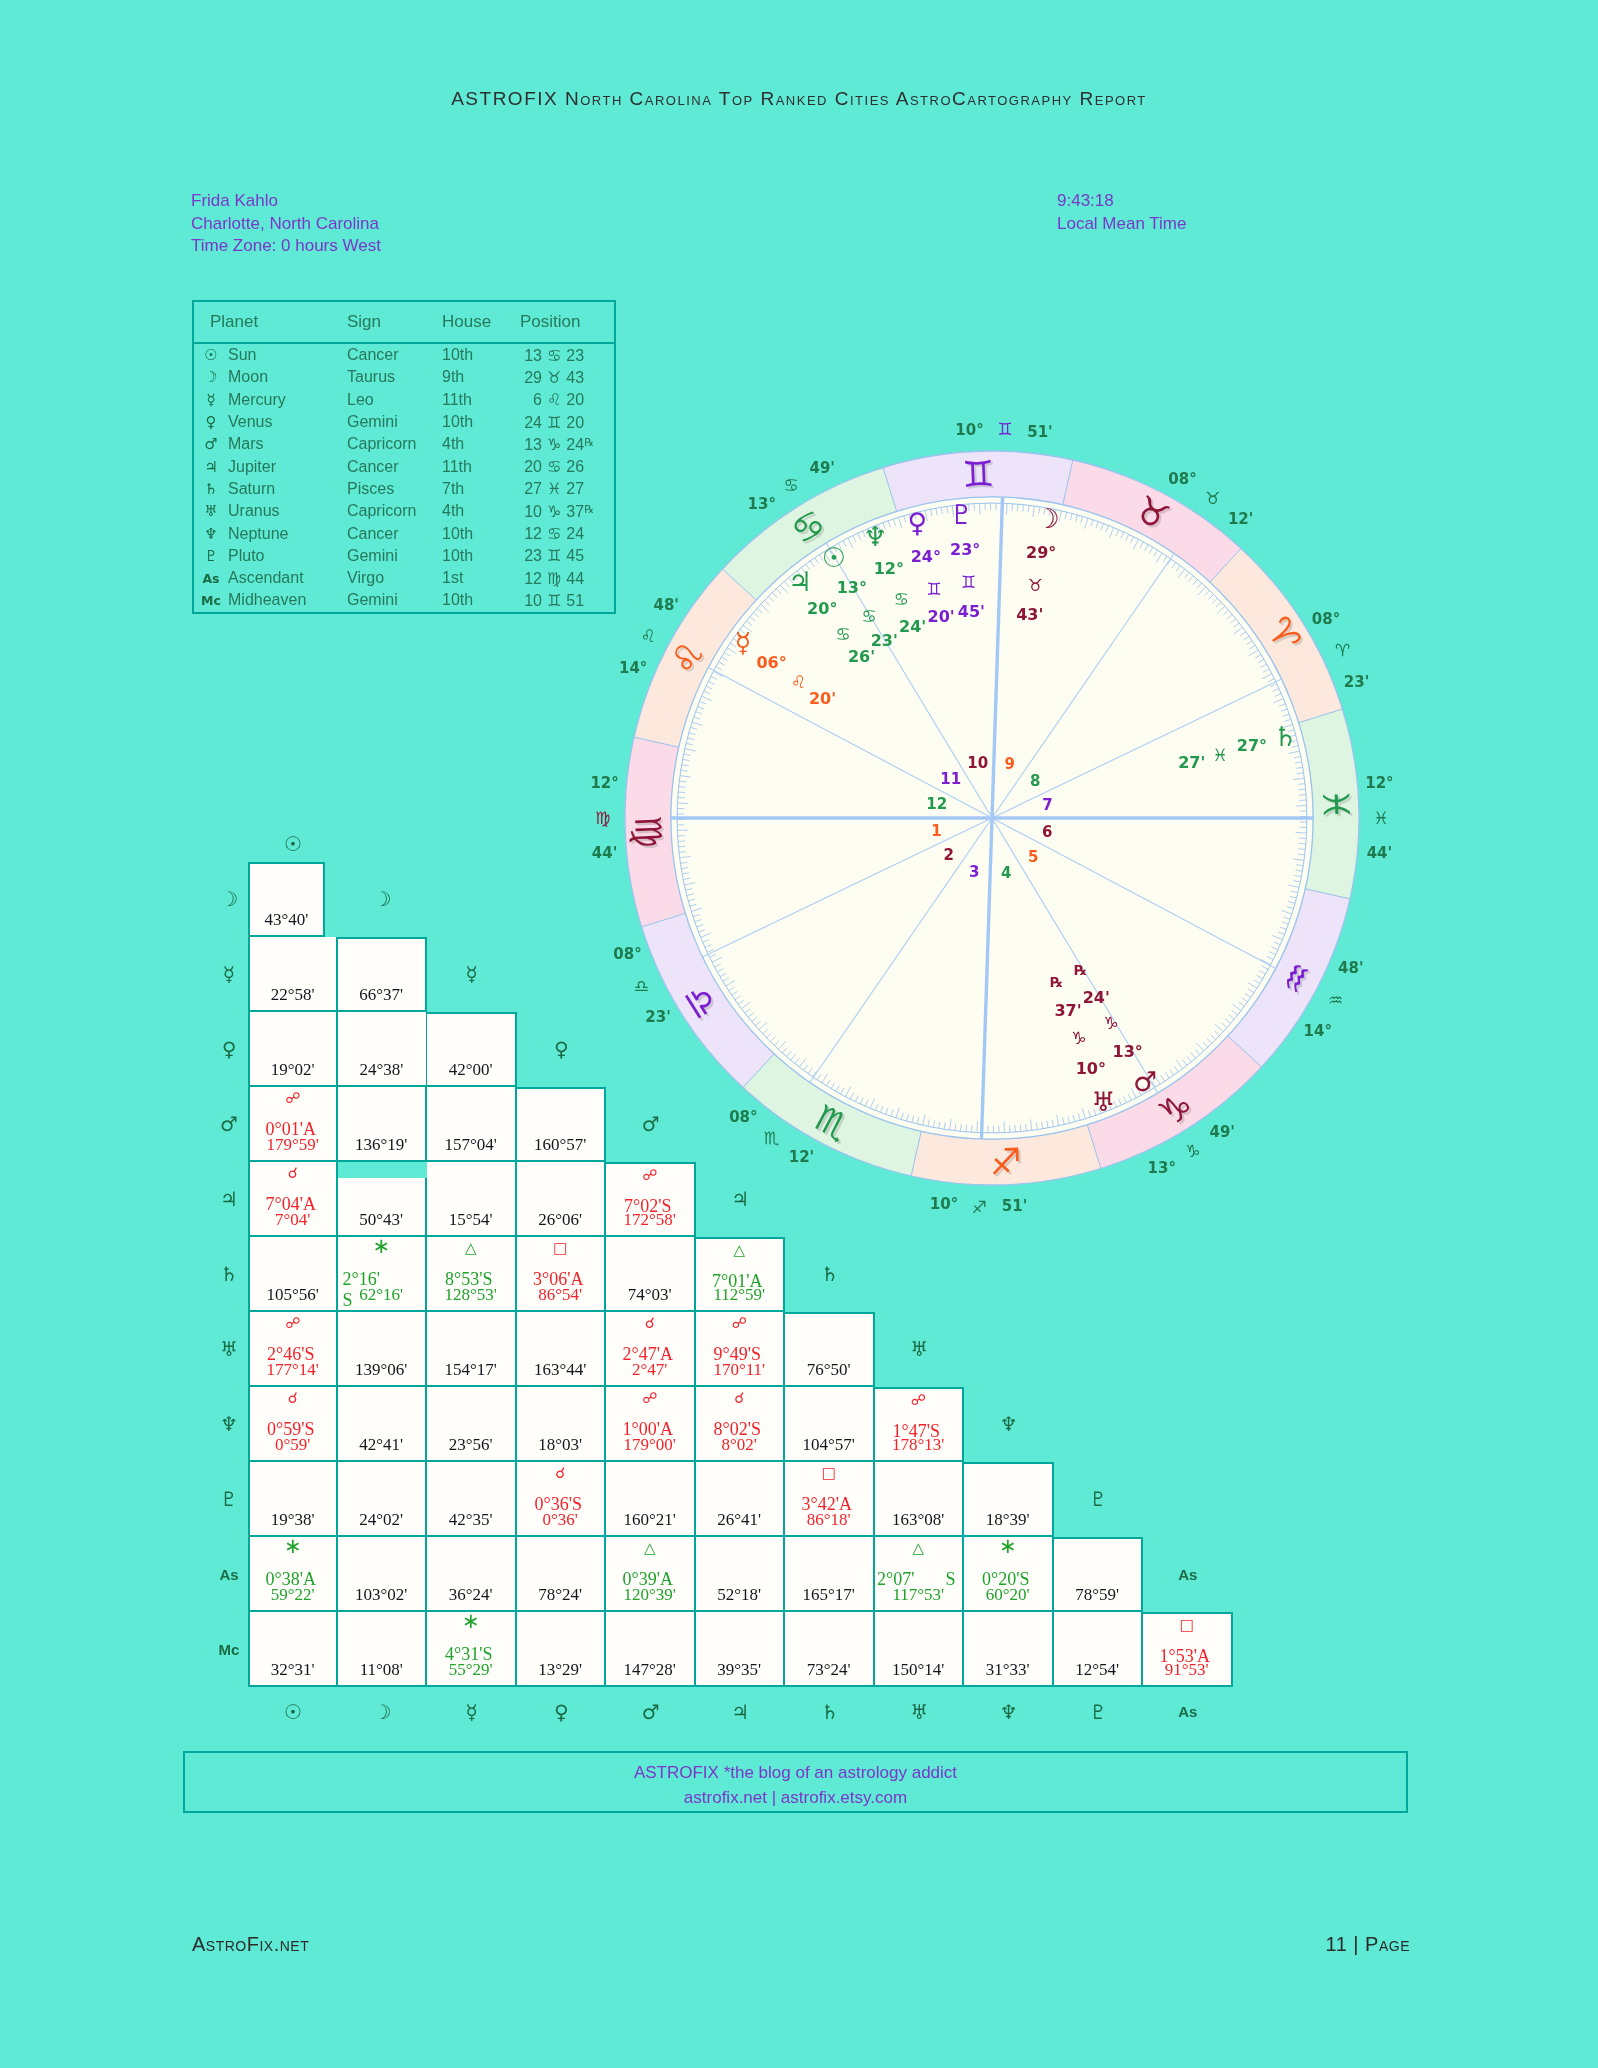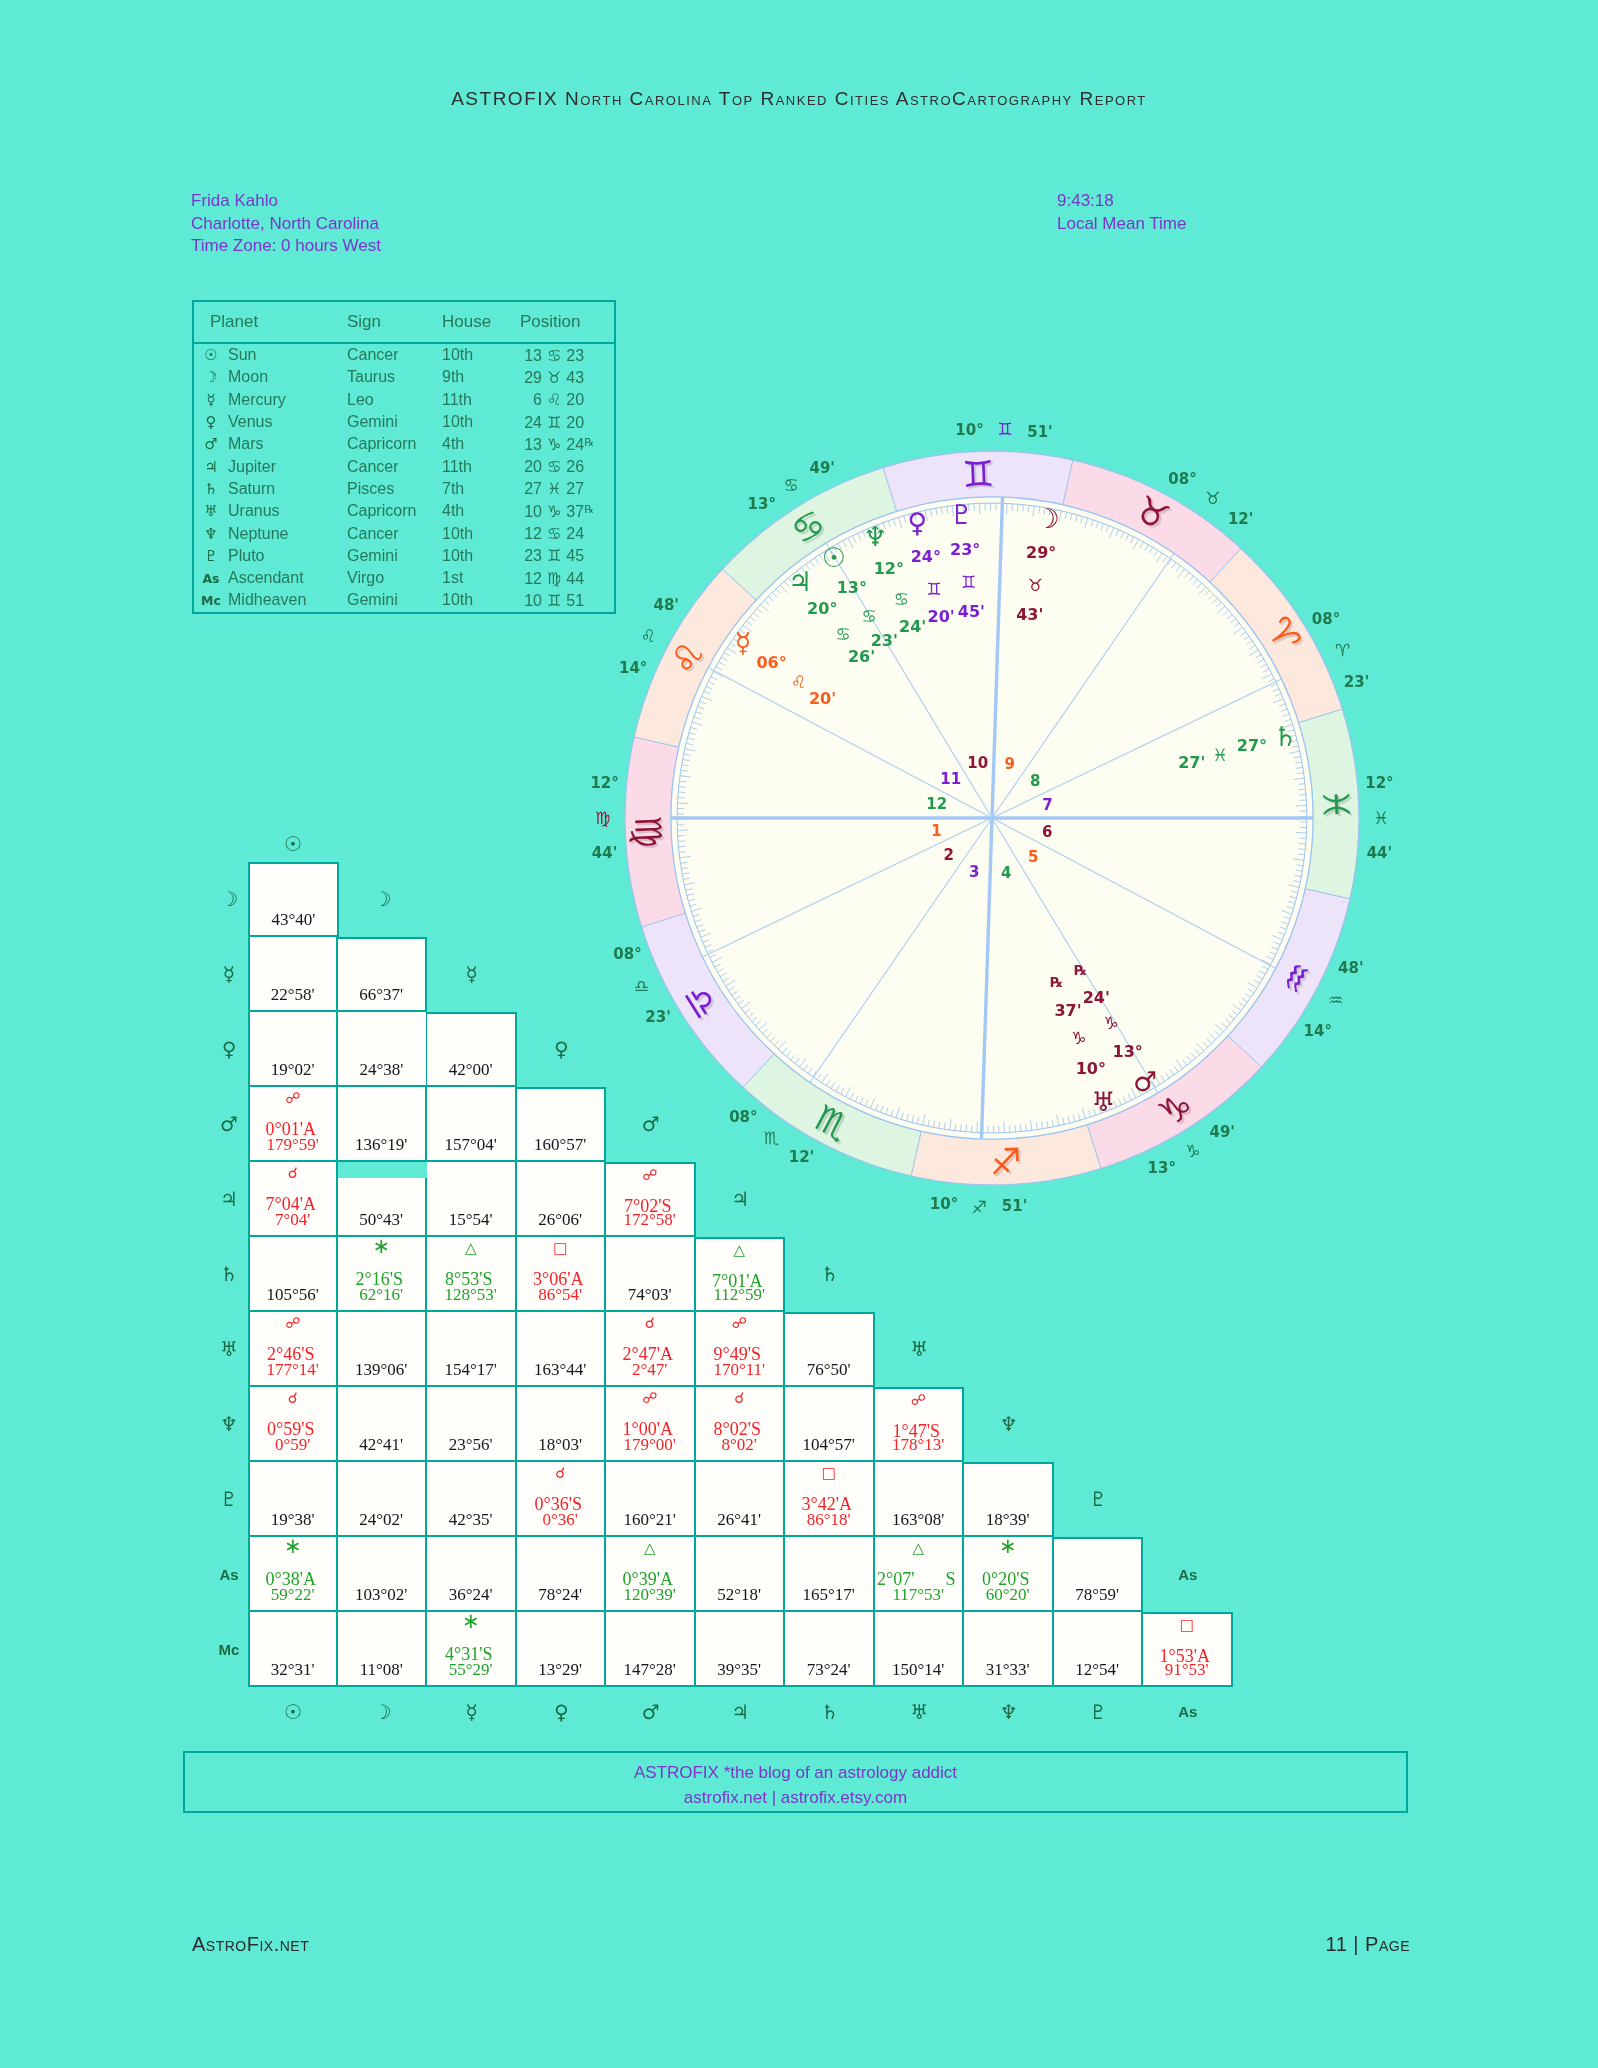--- a/index.html
+++ b/index.html
@@ -722,21 +722,21 @@
         </g>
         <g>
           <text x="666.2219452519614" y="605.3848089985478" fill="#1f7a4e" font-size="15" text-anchor="middle" dominant-baseline="central" font-weight="bold">48'</text>
           <text x="648.2928545152635" y="635.7859540465275" fill="#1f7a4e" font-size="17" text-anchor="middle" dominant-baseline="central" font-weight="bold">♌</text>
           <text x="633.1928869858814" y="667.6869398539385" fill="#1f7a4e" font-size="15" text-anchor="middle" dominant-baseline="central" font-weight="bold">14°</text>
         </g>
       </g>
     </svg>
 
   <div id="grid">
-      <div class="cell" style="left: 0px; top: 0px; width: 91px; height: 75px; border-width: 2px;">
+      <div class="cell" style="left: 0px; top: 0px; width: 77px; height: 75px; border-width: 2px;">
         <div class="cval">43°40'</div>
       </div>
       <div class="gh" style="left: 89.5px; top: 0px; width: 89.5px; height: 75px; line-height: 75px;">☽</div>
       <div class="gh" style="left: -34px; top: 0px; width: 30px; height: 75px; line-height: 75px;">☽</div>
       <div class="cell" style="left: 0px; top: 75px; width: 89.5px; height: 75px; border-width: 0px 2px 2px;">
         <div class="cval">22°58'</div>
       </div>
       <div class="cell" style="left: 89.5px; top: 75px; width: 89.5px; height: 75px; border-width: 2px 2px 2px 0px;">
         <div class="cval">66°37'</div>
       </div>
@@ -797,21 +797,21 @@
         </div>
         <div class="cval" style="color: rgb(242, 35, 42);">172°58'</div>
       </div>
       <div class="gh" style="left: 447.5px; top: 300px; width: 89.5px; height: 75px; line-height: 75px;">♃</div>
       <div class="gh" style="left: -34px; top: 300px; width: 30px; height: 75px; line-height: 75px;">♃</div>
       <div class="cell" style="left: 0px; top: 375px; width: 89.5px; height: 75px; border-width: 0px 2px 2px;">
         <div class="cval">105°56'</div>
       </div>
       <div class="cell" style="left: 89.5px; top: 375px; width: 89.5px; height: 75px; border-width: 0px 2px 2px 0px;">
         <div class="casp-g" style="color: rgb(31, 163, 43); font-size: 21px; line-height: 15px;">∗</div>
-        <div class="corb" style="color: rgb(31, 163, 43);">
+        <div class="corb" style="color: rgb(31, 163, 43); flex-direction: column;">
           <span>2°16'</span>
           <span>S</span>
         </div>
         <div class="cval" style="color: rgb(31, 163, 43);">62°16'</div>
       </div>
       <div class="cell" style="left: 179px; top: 375px; width: 89.5px; height: 75px; border-width: 0px 2px 2px 0px;">
         <div class="casp-g" style="color: rgb(31, 163, 43);">△</div>
         <div class="corb" style="color: rgb(31, 163, 43);">
           <span>8°53'</span>
           <span>S</span>

